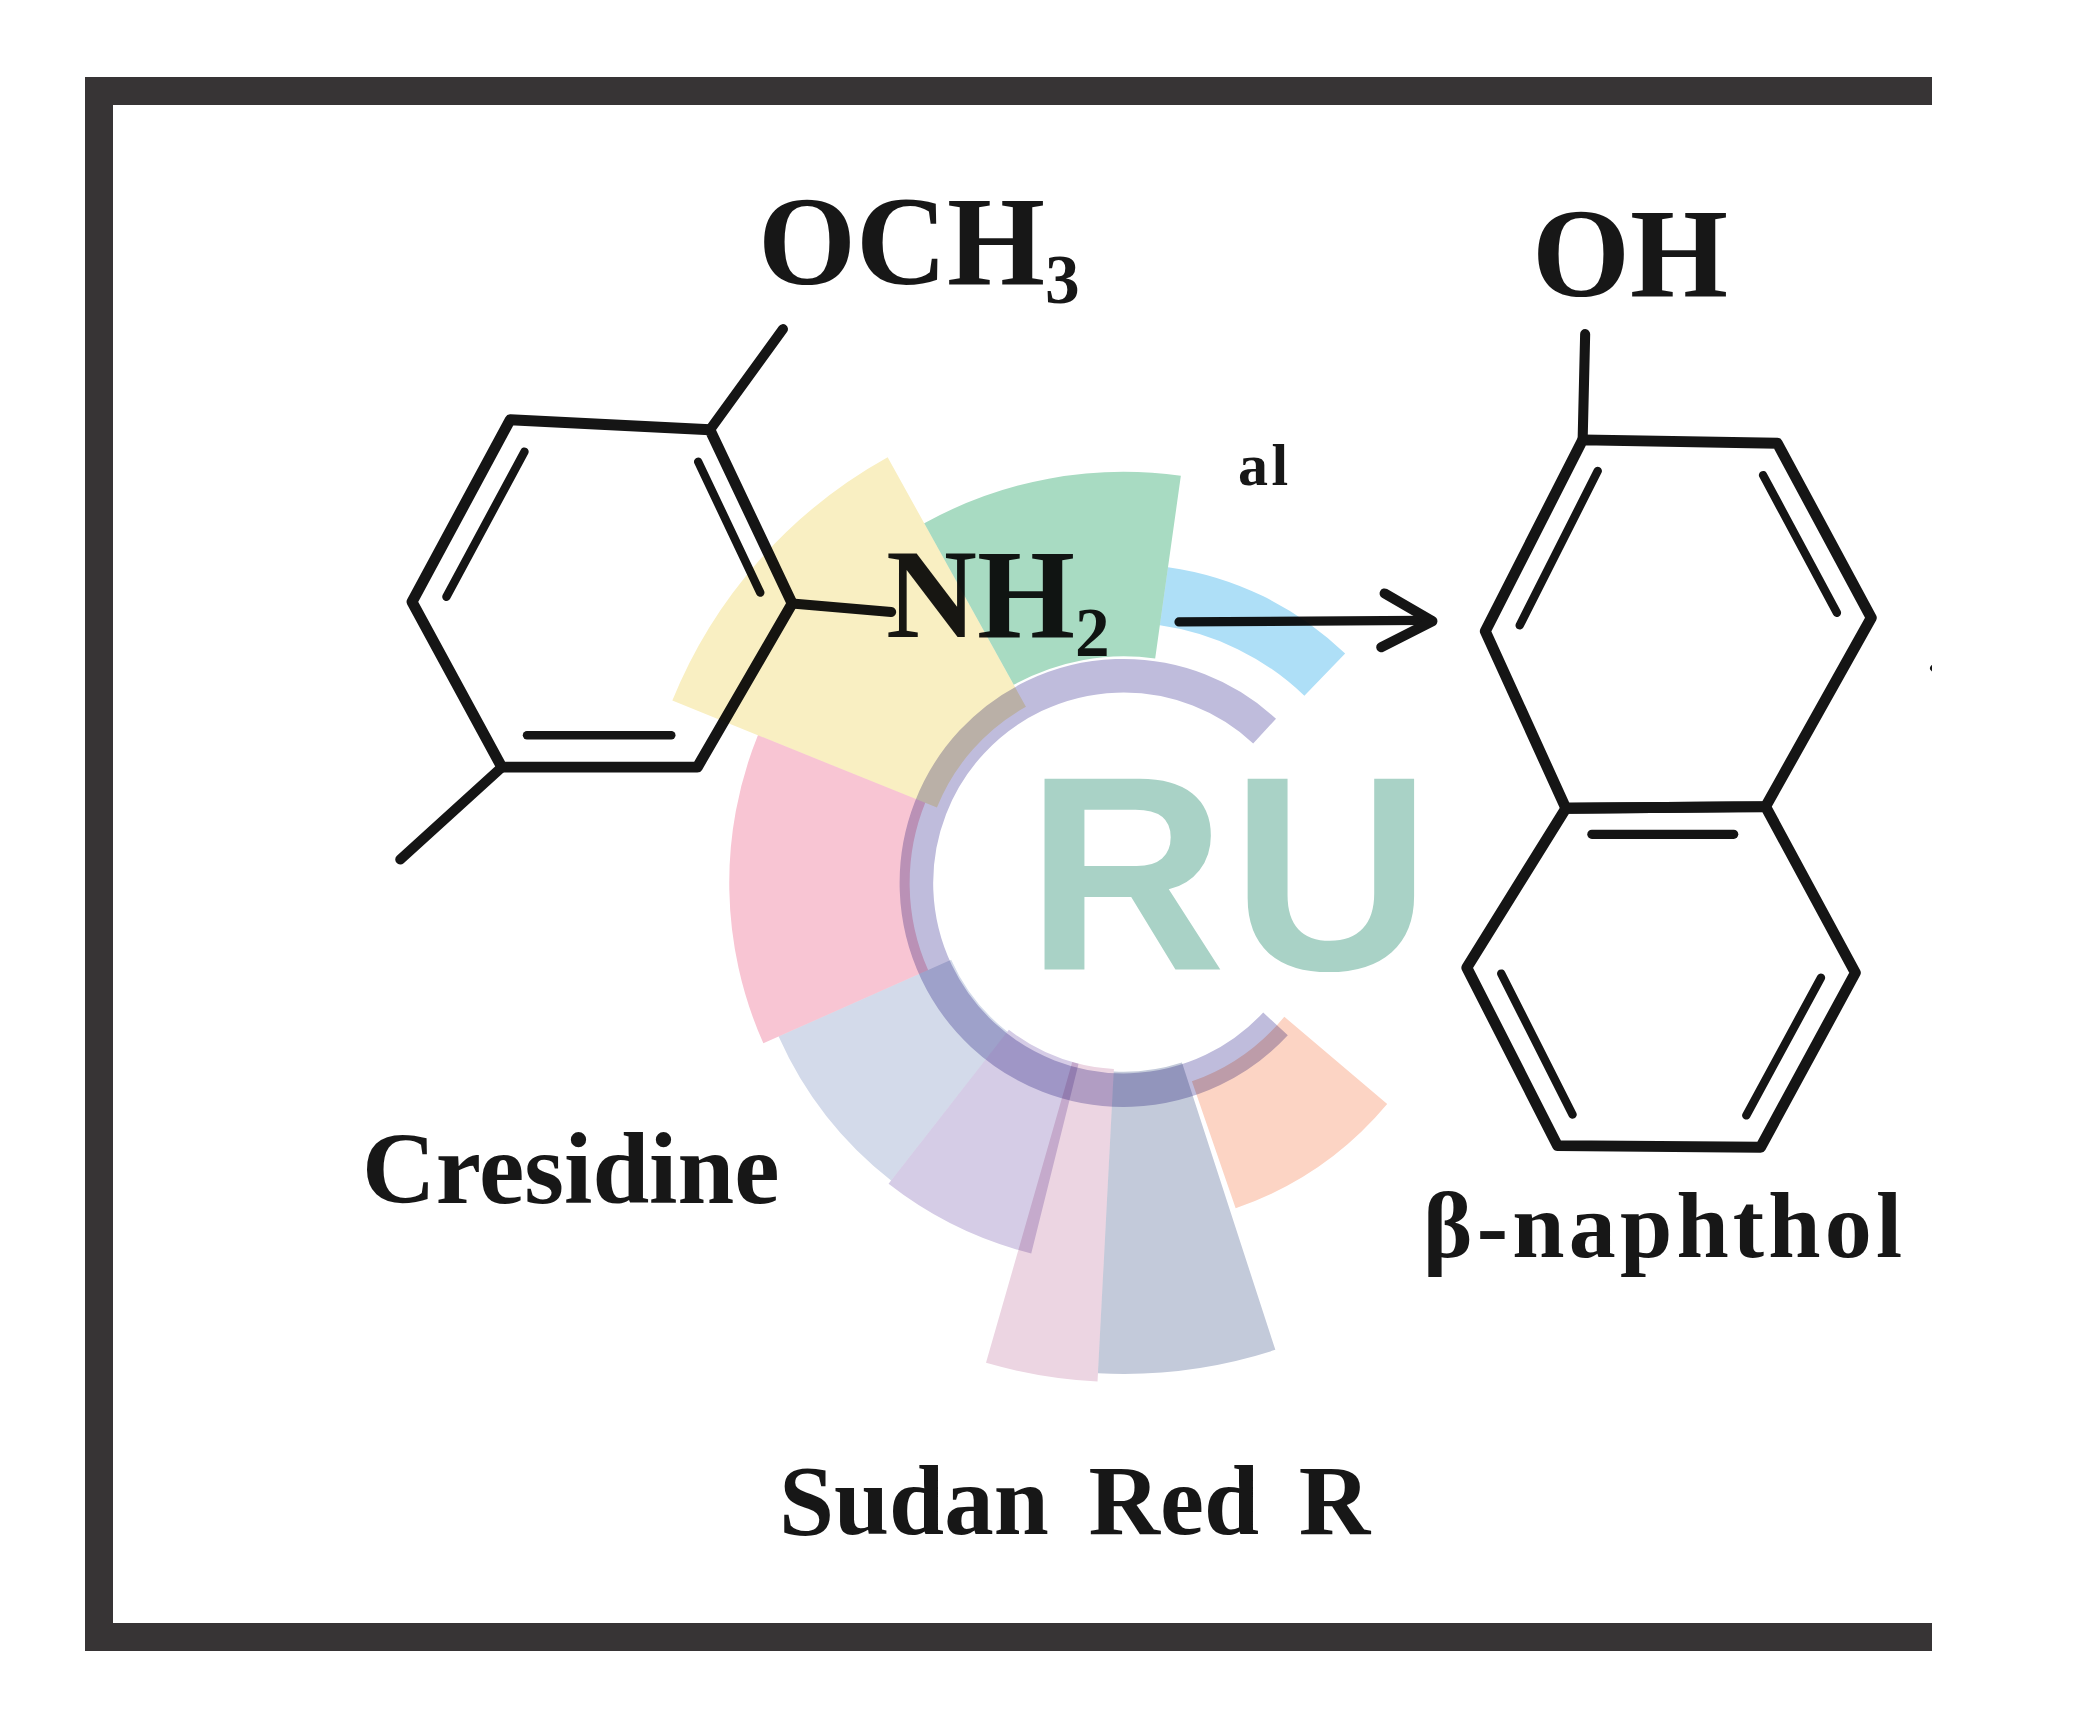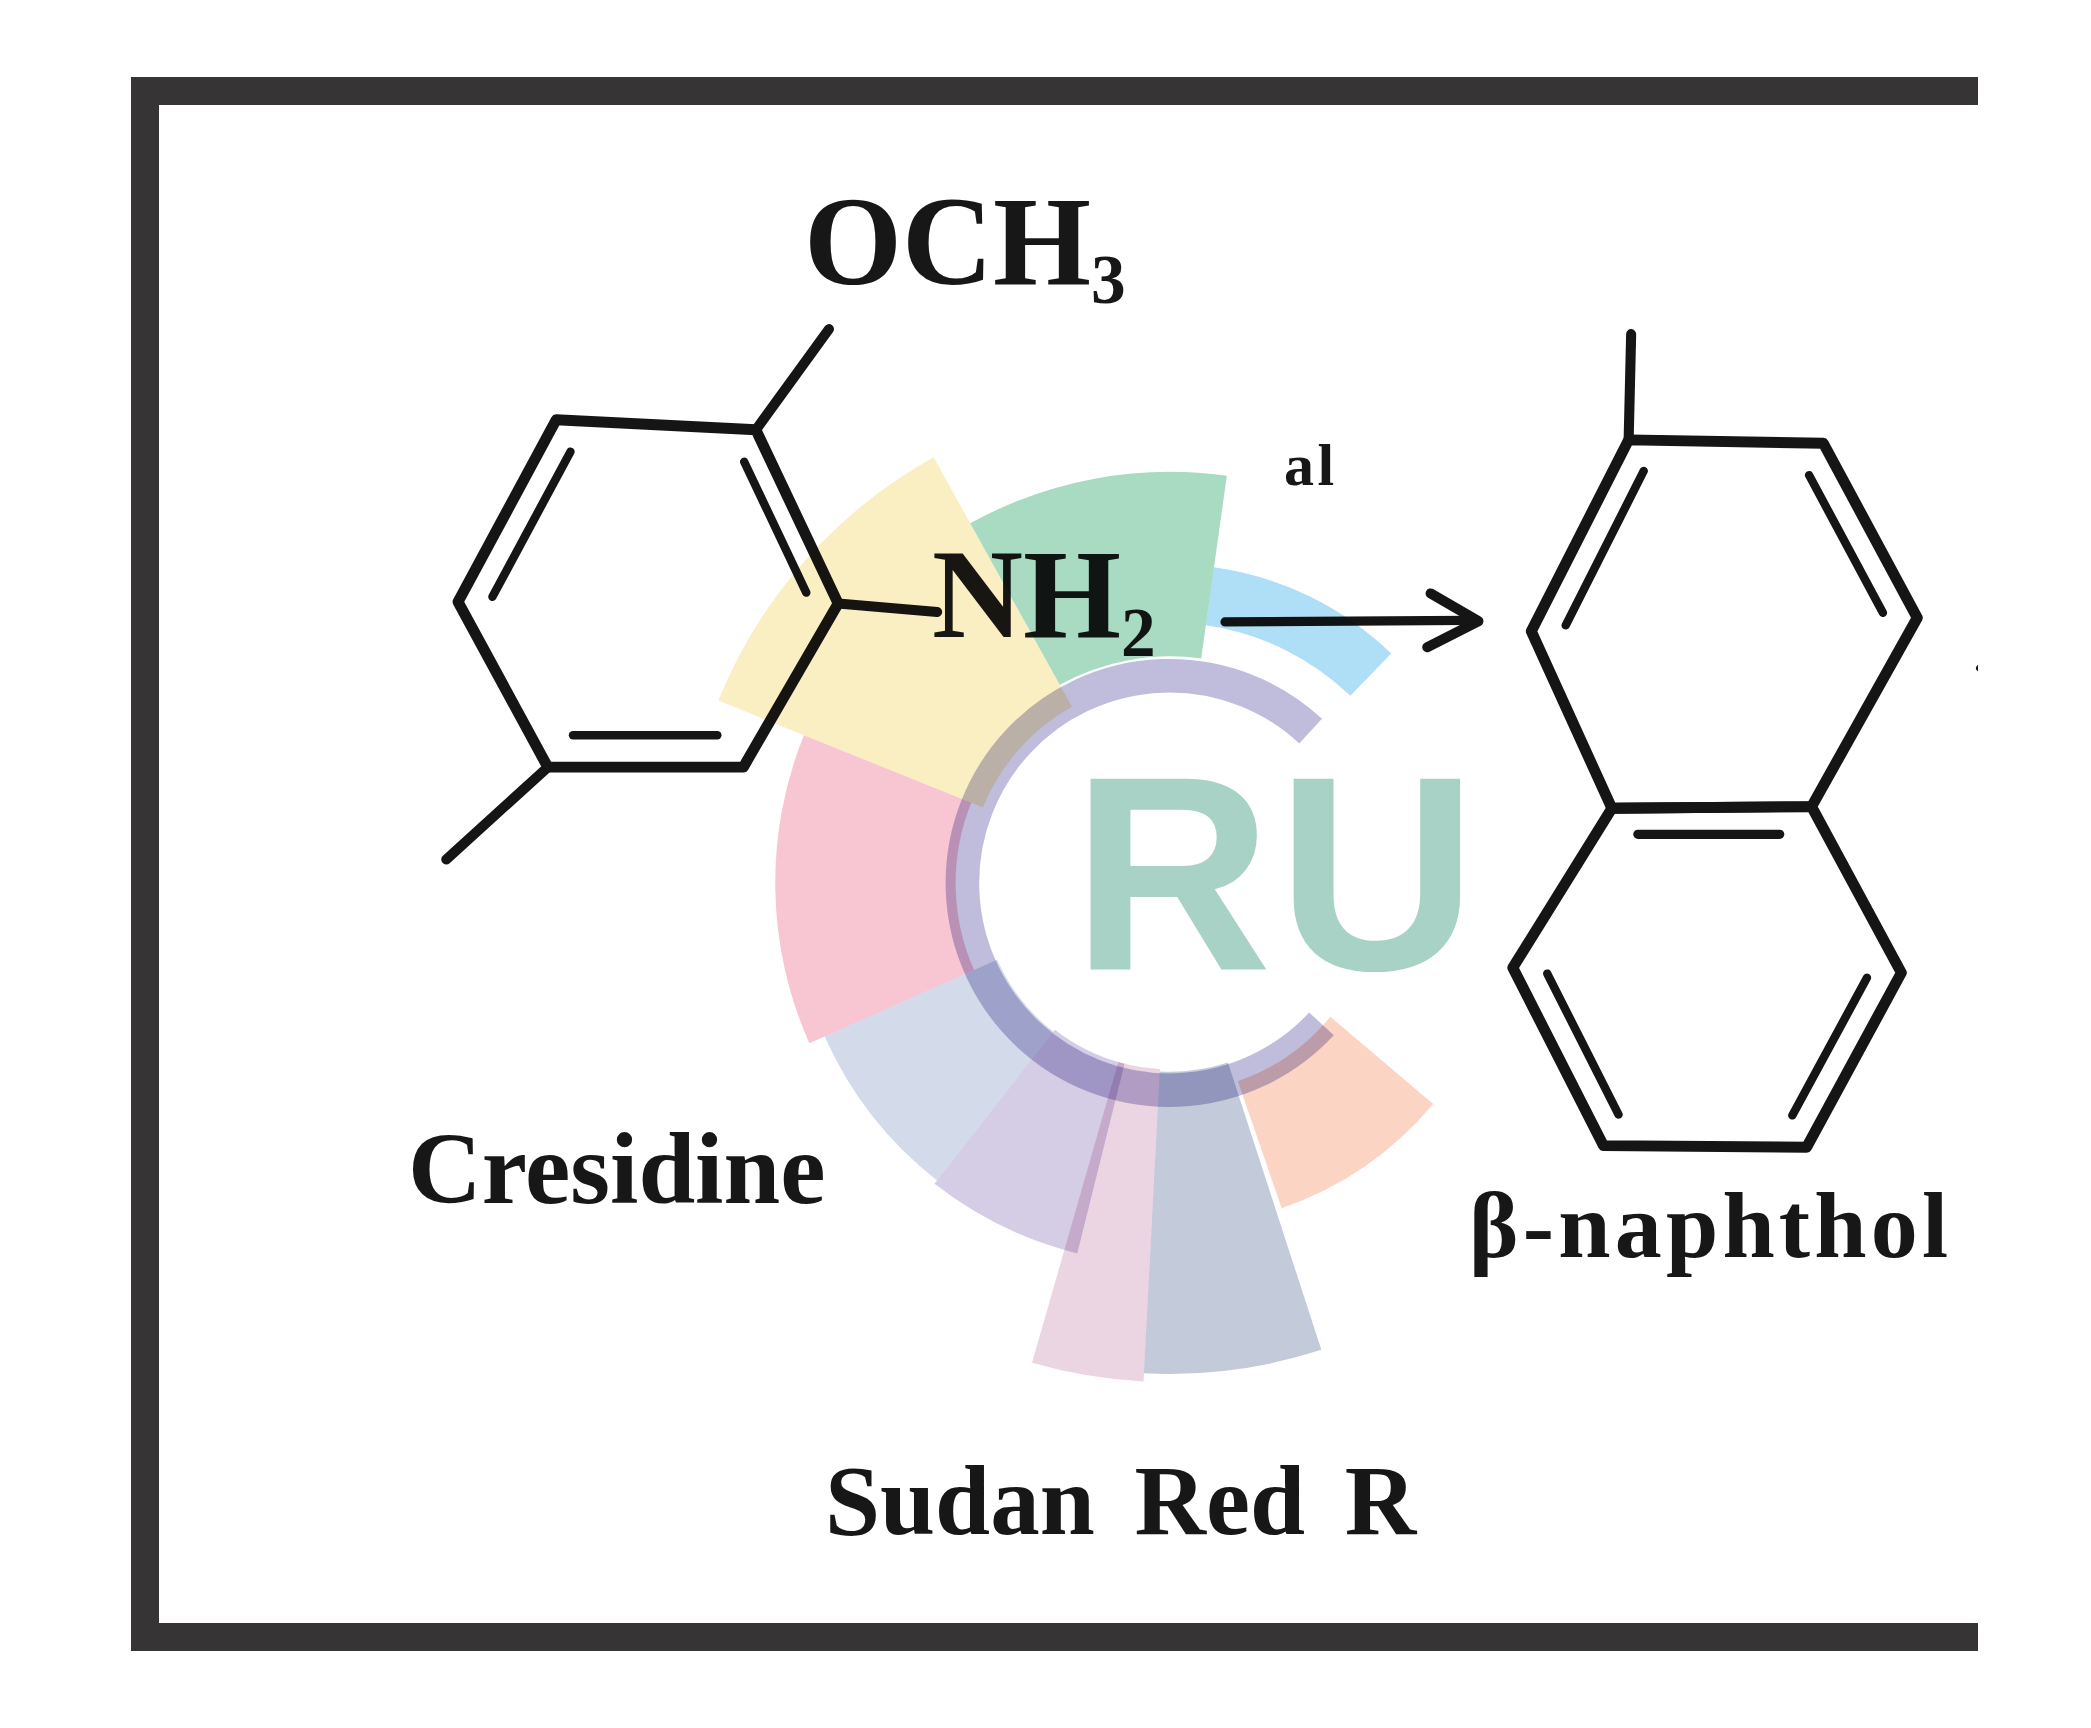--- a/index.html
+++ b/index.html
@@ -3,21 +3,20 @@
 <meta charset="utf-8">
 <style>
   html,body{margin:0;padding:0;background:#ffffff;}
   #canvas{
     position:relative;
     width:1932px;
     height:1729px;
     background:#ffffff;
     overflow:hidden;
     font-family:"Liberation Serif", serif;
-    margin-left:46px;
   }
   .frame{
     position:absolute;
     left:85px; top:77px;
     width:1929px; height:1574px;
     box-sizing:border-box;
     border:28px solid #373435;
     background:transparent;
   }
   svg.layer{
@@ -93,20 +92,21 @@
     </g>
 
     <line class="art-stroke" stroke-width="8" x1="2304" y1="796" x2="2319" y2="811"></line>
   </svg>
 
   <div class="txt formula" style="left:758px; top:179px;"><span>OCH</span><sub>3</sub></div>
 
   <div class="txt formula" style="left:886px; top:532px;"><span>NH</span><sub>2</sub></div>
 
 
+  <div class="txt formula" style="left:1532px; top:191px;"><span>OH</span></div>
 
   <div class="txt arrow-label" style="left:1238px; top:435px; font-weight:bold;"><span>al</span></div>
 
   <div class="txt name-label" style="left:362px; top:1118px;"><span>Cresidine</span></div>
 
   <div class="txt title-label" style="left:779px; top:1451px;"><span>Sudan Red R</span></div>
 
   <div class="txt product-label" style="left:1423px; top:1178px;"><span>β-naphthol</span></div>
 
   <svg class="watermark" viewBox="0 0 2493 2060">

